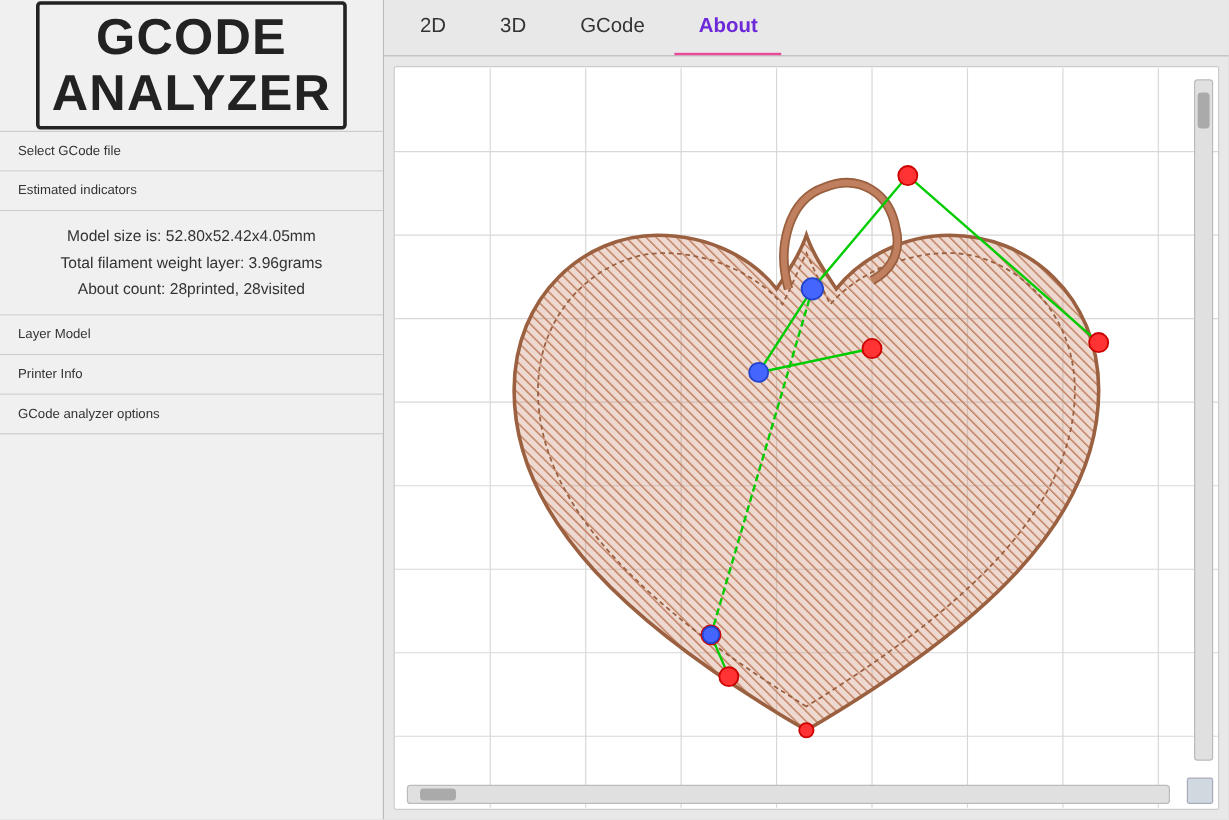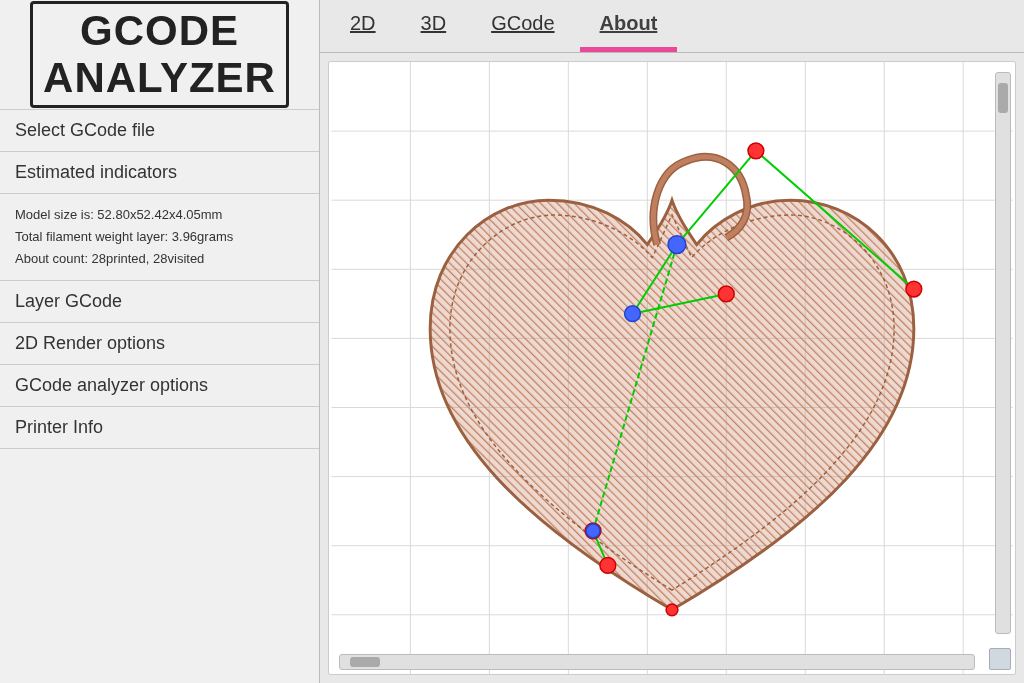--- a/index.html
+++ b/index.html
@@ -43,33 +43,34 @@
       letter-spacing: 1px;
       text-transform: uppercase;
       border: 3px solid #222;
       padding: 4px 10px;
       border-radius: 4px;
     }
 
     .sidebar-section {
       border-bottom: 1px solid #ccc;
       padding: 10px 15px;
-      font-size: 18px;
+      font-size: 11px;
       color: #333;
       cursor: pointer;
       background: #f0f0f0;
     }
 
     .sidebar-info-block {
       padding: 10px 15px;
       font-size: 13px;
       color: #333;
       line-height: 1.7;
       border-bottom: 1px solid #ccc;
       background: #f0f0f0;
+      text-align: center;
     }
 
     
     #main {
       flex: 1;
       display: flex;
       flex-direction: column;
       background: #e8e8e8;
       height: 100%;
     }
@@ -77,31 +78,30 @@
     
     #tab-bar {
       display: flex;
       background: #e8e8e8;
       border-bottom: 1px solid #bbb;
       padding: 0 10px;
     }
 
     .tab {
       padding: 12px 20px;
-      font-size: 20px;
+      font-size: 17px;
       color: #333;
       cursor: pointer;
       border-bottom: 2px solid transparent;
       margin-right: 5px;
-      text-decoration: underline;
     }
     .tab.active {
-      border-bottom: 5px solid #ec4899;
+      border-bottom: 2px solid #ec4899;
       font-weight: bold;
-      color: #404040;
+      color: #6d28d9;
     }
 
     
     #canvas-area {
       flex: 1;
       position: relative;
       overflow: hidden;
       background: #fff;
       margin: 8px;
       border: 1px solid #ccc;
@@ -183,33 +183,30 @@
   </div>
 
 
   <div class="sidebar-info-block">
     <div>Model size is: 52.80x52.42x4.05mm</div>
     <div>Total filament weight layer: 3.96grams</div>
     <div>About count: 28printed, 28visited</div>
   </div>
 
   <div class="sidebar-section">
-    <span>Layer GCode</span>
-  </div>
-
-  <div class="sidebar-section">
-    <span>2D Render options</span>
+    <span>Layer Model</span>
+  </div>
+
+
+  <div class="sidebar-section">
+    <span>Printer Info</span>
   </div>
 
   <div class="sidebar-section">
     <span>GCode analyzer options</span>
-  </div>
-
-  <div class="sidebar-section">
-    <span>Printer Info</span>
   </div>
 
 </div>
 
 <div id="main">
 
   <div id="tab-bar">
     <div class="tab">
       <span>2D</span>
     </div>

